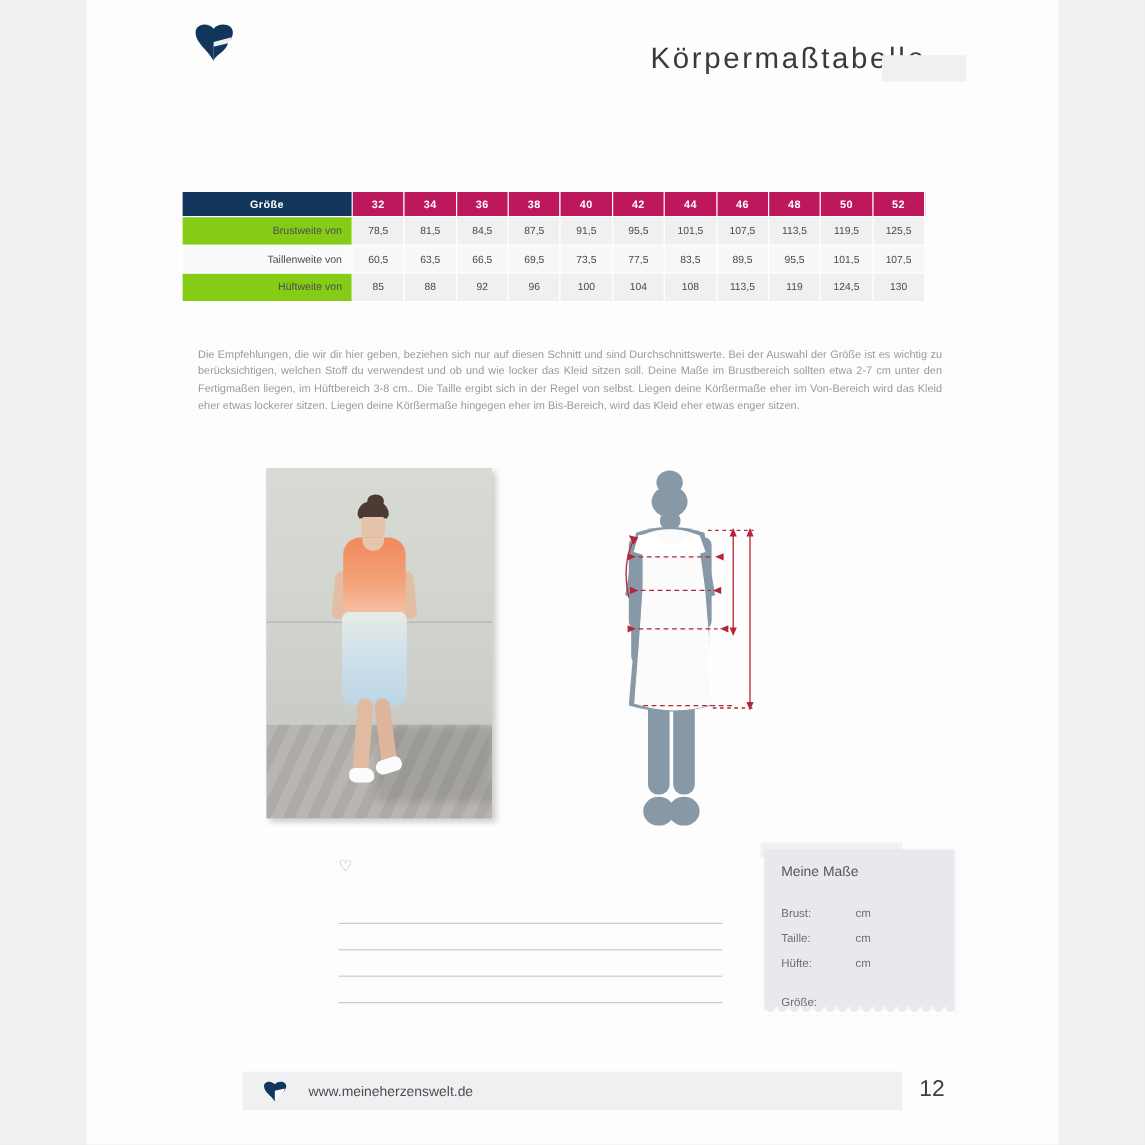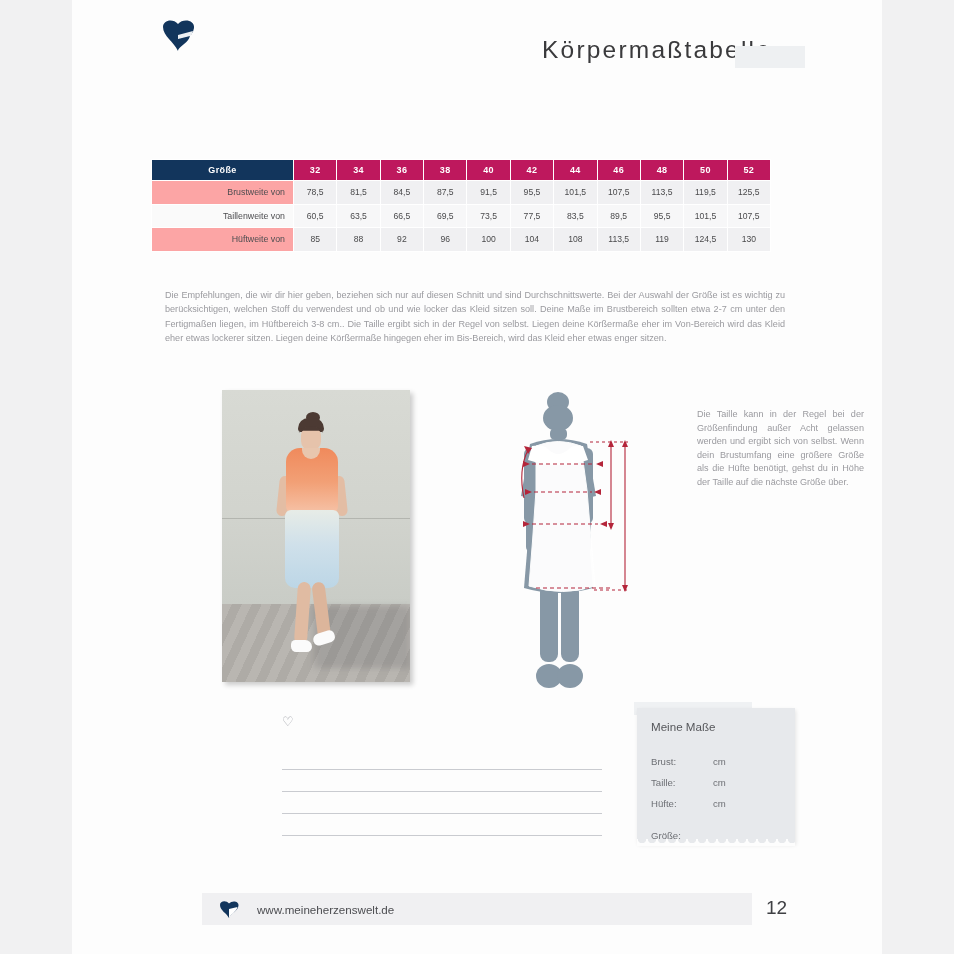--- a/index.html
+++ b/index.html
@@ -85,21 +85,21 @@
     height: 20px;
   }
   table.sizes thead th.label-col {
     background: #12355c;
   }
   table.sizes td.rowlabel {
     text-align: right;
     padding-right: 8px;
     color: #4d4d50;
     font-size: 8.8px;
-    background: #fca5a5;
+    background: #84cc16;
   }
   table.sizes tbody tr:nth-child(odd) td.val { background: #f0f0f2; }
   table.sizes tbody tr:nth-child(even) td.val { background: #f7f7f8; }
   table.sizes tbody tr:nth-child(even) td.rowlabel { background: #fafafa; }
   col.lbl { width: 142px; }
 
   
   .para {
     position: absolute;
     left: 93px;
@@ -484,21 +484,20 @@
           <path d="M155 204 l-3 -7 h6 Z" fill="#b4253a" stroke="none"></path>
           <line x1="141" y1="54" x2="141" y2="140"></line>
           <path d="M141 52 l-3 7 h6 Z" fill="#b4253a" stroke="none"></path>
           <path d="M141 142 l-3 -7 h6 Z" fill="#b4253a" stroke="none"></path>
           <line x1="120" y1="54" x2="158" y2="54" stroke-dasharray="3 3"></line>
           <line x1="124" y1="202" x2="158" y2="202" stroke-dasharray="3 3"></line>
         </g>
       </svg>
     </div>
 
-    <div class="sidenote">Die Taille kann in der Regel bei der Größenfindung außer Acht gelassen werden und ergibt sich von selbst. Wenn dein Brustumfang eine größere Größe als die Hüfte benötigt, gehst du in Höhe der Taille auf die nächste Größe über.</div>
 
     <div class="note-heart">♡</div>
     <div class="note-lines">
       <div class="ln"></div>
       <div class="ln"></div>
       <div class="ln"></div>
       <div class="ln"></div>
     </div>
 
     <div class="mcard-tab"></div>

